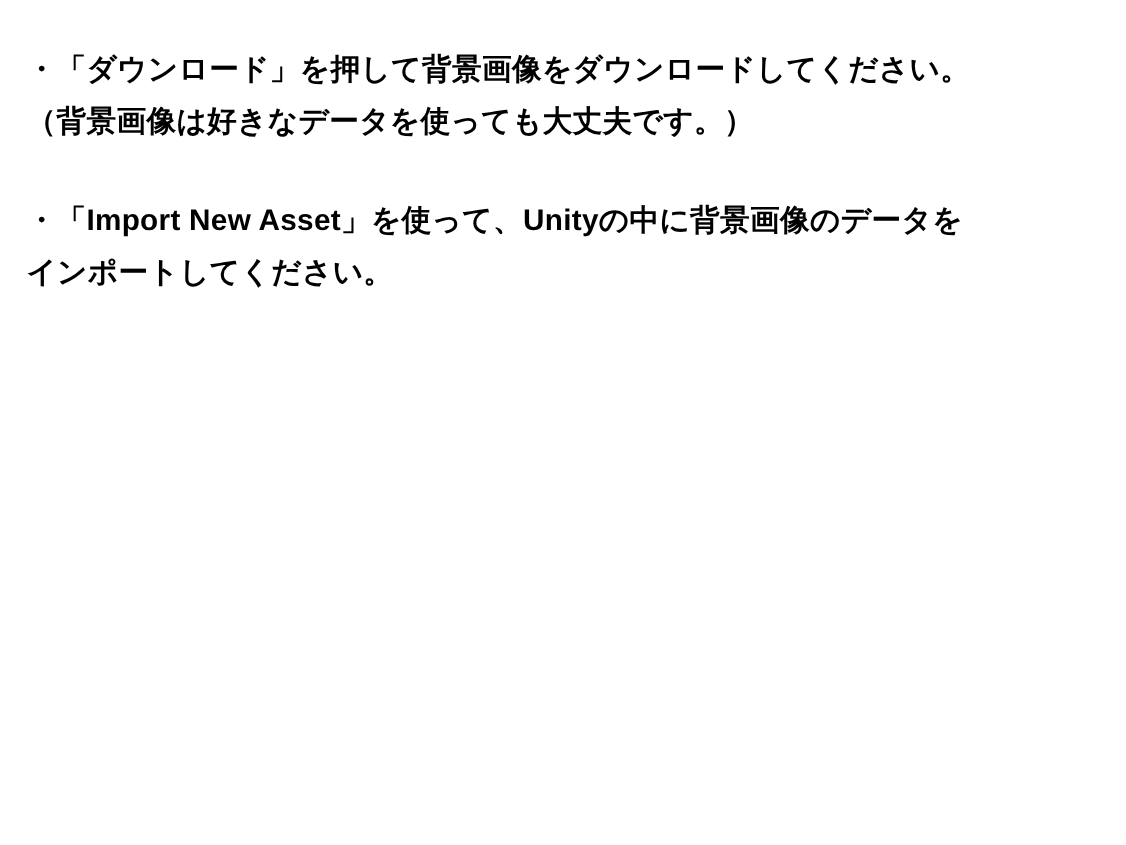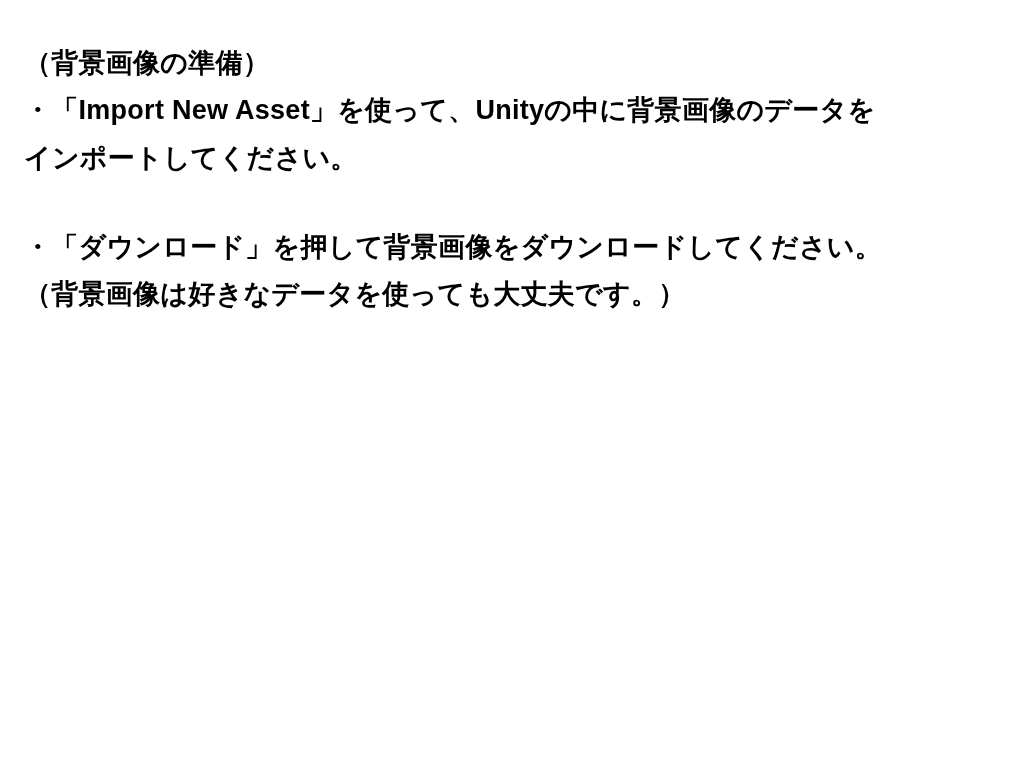--- a/index.html
+++ b/index.html
@@ -23,24 +23,23 @@
       margin-bottom: 42px;
     }
     .line {
       display: block;
     }
   </style>
 </head>
 <body>
 
 <div class="content">
-  <div class="line">（背景画像の準備）</div>
+
+  <div class="block">
+    <span class="line">・「ダウンロード」を押して背景画像をダウンロードしてください。</span>
+    <span class="line">（背景画像は好きなデータを使っても大丈夫です。）</span>
+  </div>
 
   <div class="block">
     <span class="line">・「Import New Asset」を使って、Unityの中に背景画像のデータを</span>
     <span class="line">インポートしてください。</span>
   </div>
-
-  <div class="block">
-    <span class="line">・「ダウンロード」を押して背景画像をダウンロードしてください。</span>
-    <span class="line">（背景画像は好きなデータを使っても大丈夫です。）</span>
-  </div>
 </div>
 
 </body></html>

